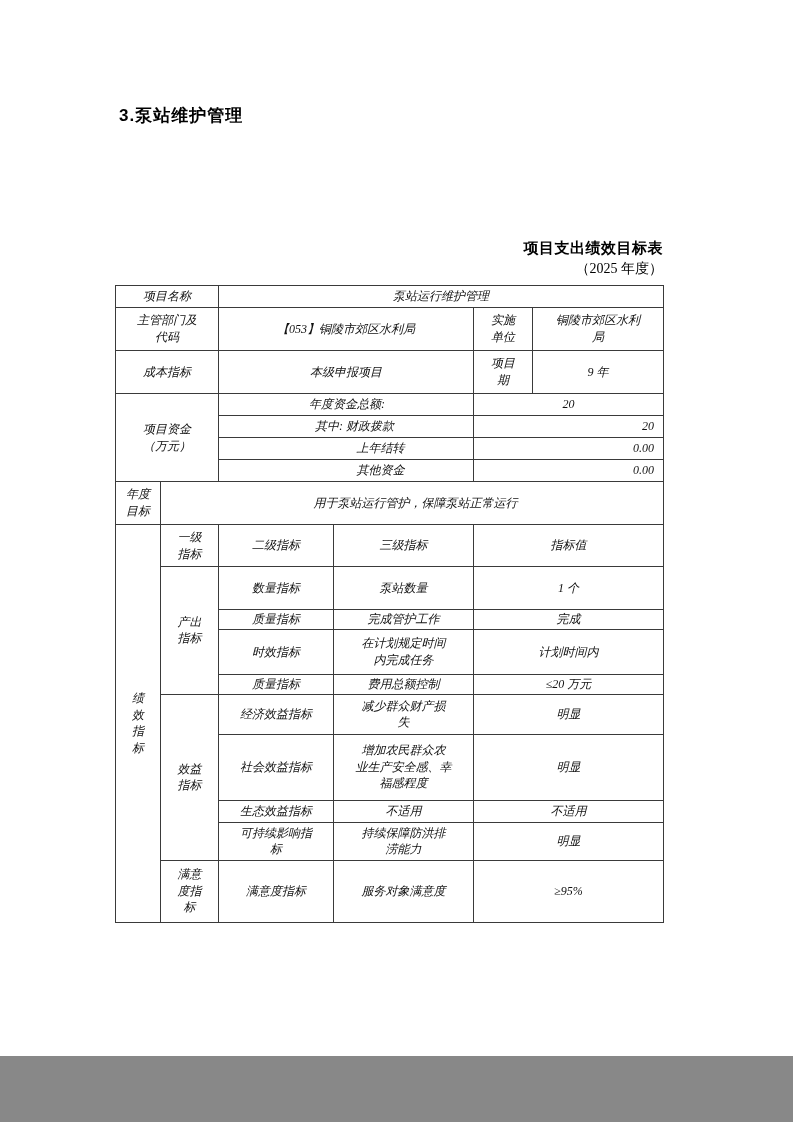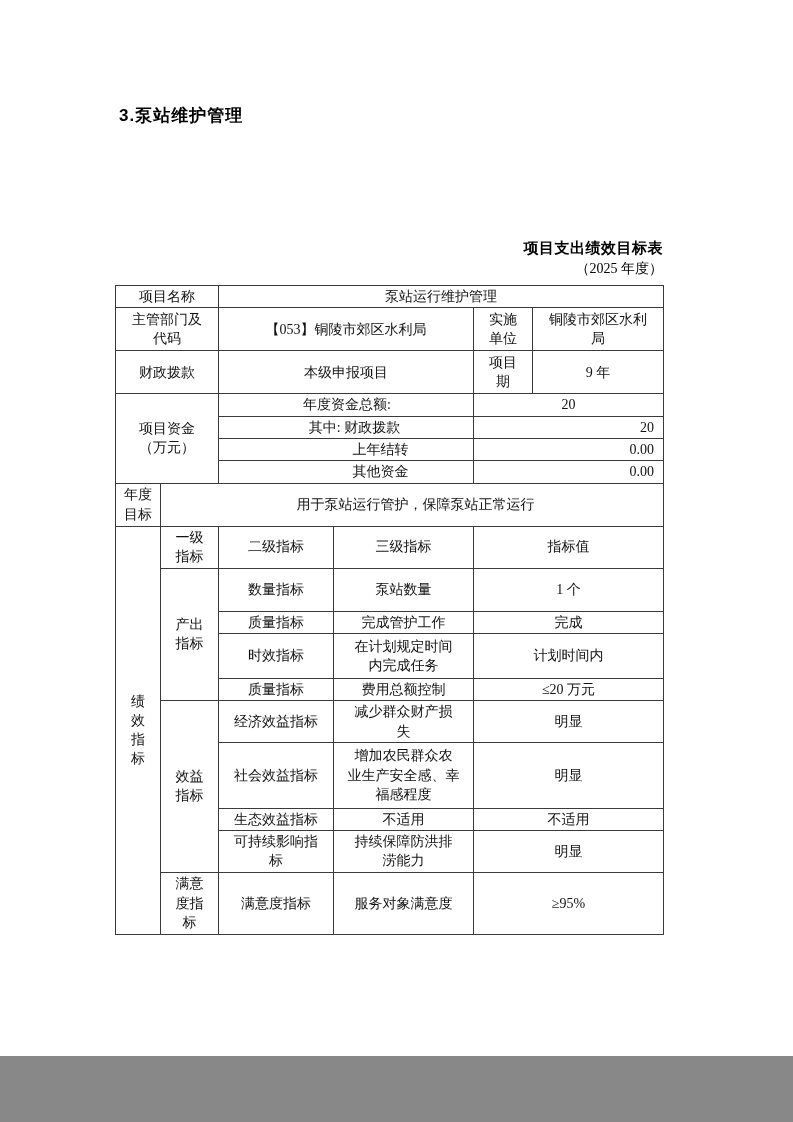--- a/index.html
+++ b/index.html
@@ -45,26 +45,27 @@
   table.perf {
     position: absolute;
     left: 115px;
     top: 285px;
     width: 548px;
     border-collapse: collapse;
     table-layout: fixed;
   }
   table.perf td {
     border: 1px solid #3a3a3a;
-    font-size: 14px;
+    font-size: 12px;
     line-height: 1.38;
     padding: 1px 3px;
     vertical-align: middle;
     color: #111;
     overflow: hidden;
+    font-style: italic;
   }
   .c { text-align: center; }
   .l { text-align: center; }
   .r { text-align: right; padding-right: 9px !important; }
   .pre { white-space: pre-line; }
   .pad5  { padding-left: 5px  !important; }
   .pad20 { padding-left: 20px !important; }
   .pad72 { padding-left: 72px !important; }
   .goal  { padding-left: 10px !important; }
   .vlabel { line-height: 35px; letter-spacing: 0; }
@@ -122,21 +123,21 @@
         <td colspan="2" class="c pre">主管部门及
 代码</td>
         <td colspan="2" class="c">【053】铜陵市郊区水利局</td>
         <td class="c pre">实施
 单位</td>
         <td class="c pre">铜陵市郊区水利
 局</td>
       </tr>
 
       <tr class="h43">
-        <td colspan="2" class="c">财政拨款</td>
+        <td colspan="2" class="c">成本指标</td>
         <td colspan="2" class="c">本级申报项目</td>
         <td class="c pre">项目
 期</td>
         <td class="c">9 年</td>
       </tr>
 
       <tr class="h22">
         <td colspan="2" rowspan="4" class="c pre">项目资金
 （万元）</td>
         <td colspan="2" class="l pad5">年度资金总额:</td>

